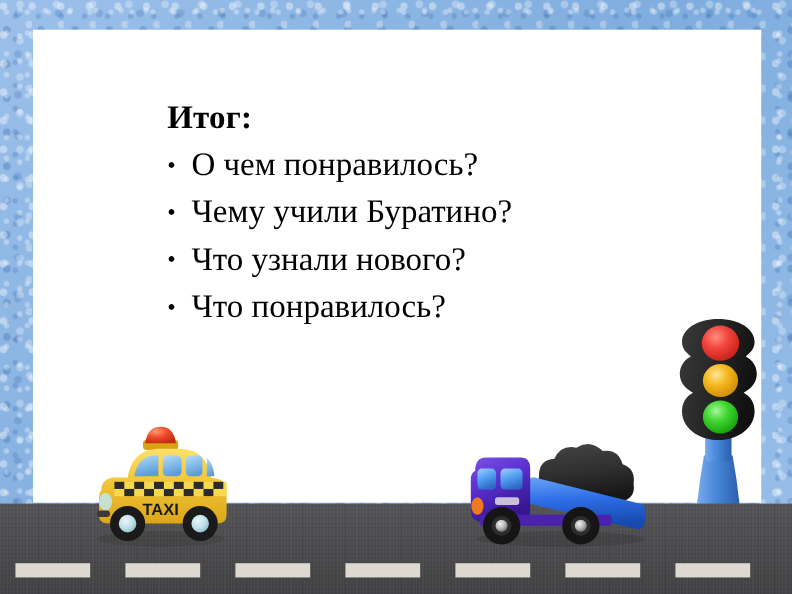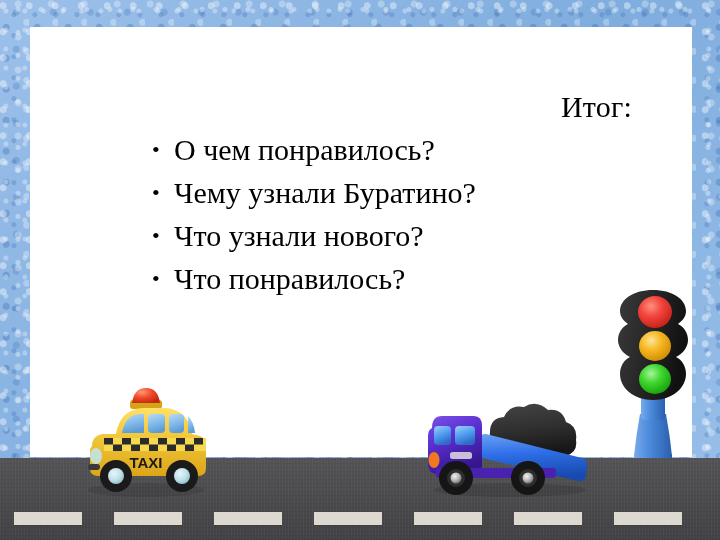--- a/index.html
+++ b/index.html
@@ -47,26 +47,25 @@
 
   
   .text-block {
     position: absolute;
     left: 152px;
     top: 86px;
     width: 480px;
   }
   .heading {
     font-family: "Liberation Serif", serif;
-    font-weight: normal;
+    font-weight: bold;
     font-size: 30px;
     line-height: 42px;
     color: #000000;
     letter-spacing: .2px;
-    text-align: right;
   }
   .bullet-line {
     font-family: "Liberation Serif", serif;
     font-size: 30px;
     line-height: 43px;
     color: #000000;
     white-space: nowrap;
   }
   .bullet-dot {
     display: inline-block;
@@ -120,21 +119,21 @@
 
   <div class="blue-frame"></div>
 
   <div class="content-panel"></div>
 
   <div class="text-block">
     <div class="heading">Итог:</div>
 
     <div class="bullet-line"><span class="bullet-dot">•</span><span>О чем понравилось?</span></div>
 
-    <div class="bullet-line"><span class="bullet-dot">•</span><span>Чему узнали Буратино?</span></div>
+    <div class="bullet-line"><span class="bullet-dot">•</span><span>Чему учили Буратино?</span></div>
 
     <div class="bullet-line"><span class="bullet-dot">•</span><span>Что узнали нового?</span></div>
 
     <div class="bullet-line"><span class="bullet-dot">•</span><span>Что понравилось?</span></div>
   </div>
 
   <div class="prop tlight">
     <svg width="82" height="190" viewBox="0 0 82 190">
       <defs>
         <radialGradient id="gRed" cx="38%" cy="32%" r="72%">

